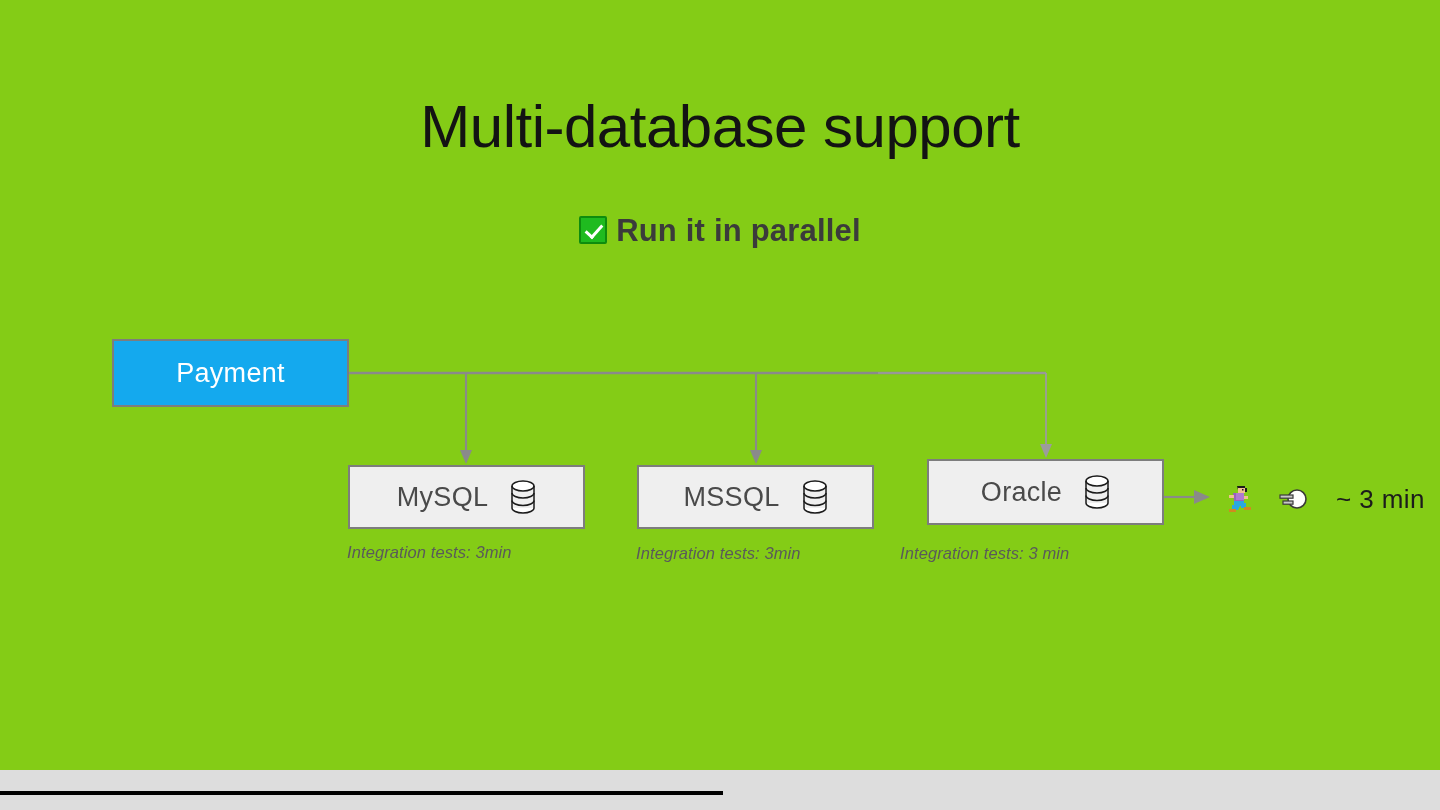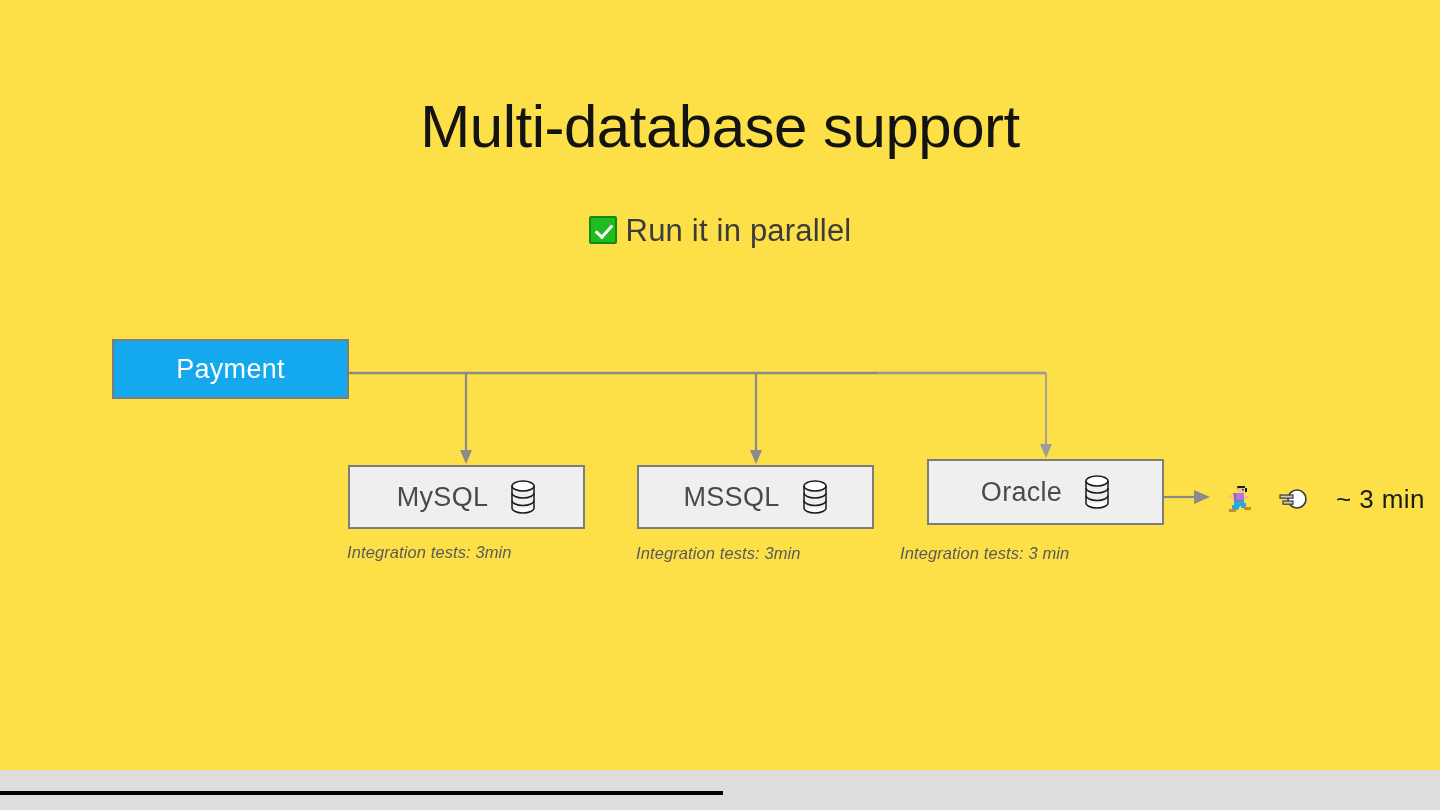--- a/index.html
+++ b/index.html
@@ -14,21 +14,21 @@
     font-family: "Liberation Sans", sans-serif;
     overflow: hidden;
     position: relative;
   }
 
   #slide {
     position: absolute;
     left: 0; top: 0;
     width: 1440px;
     height: 810px;
-    background: #fde047;
+    background: #84cc16;
   }
 
   
   .slide-title {
     position: absolute;
     left: 0;
     top: 92px;
     width: 1440px;
     text-align: center;
     font-family: "Liberation Sans", sans-serif;
@@ -41,21 +41,21 @@
   }
 
   
   .subtitle {
     position: absolute;
     left: 0;
     top: 209px;
     width: 1440px;
     text-align: center;
     font-size: 31px;
-    font-weight: 400;
+    font-weight: 700;
     color: #3b3b3b;
     line-height: 44px;
     white-space: nowrap;
   }
   .subtitle .emoji-check {
     display: inline-block;
     vertical-align: -3px;
     margin-right: 9px;
   }
   .subtitle .sub-text { letter-spacing: 0.2px; }
@@ -99,21 +99,21 @@
     border: 2px solid #7d7d7d;
     display: flex;
     align-items: center;
     justify-content: center;
   }
 
   .node-payment {
     left: 112px;
     top: 339px;
     width: 237px;
-    height: 60px;
+    height: 68px;
     background: #14a9ee;
   }
   .node-payment .node-label {
     color: #ffffff;
     font-size: 27px;
     font-weight: 300;
     letter-spacing: 0.3px;
   }
 
   .node-db {

